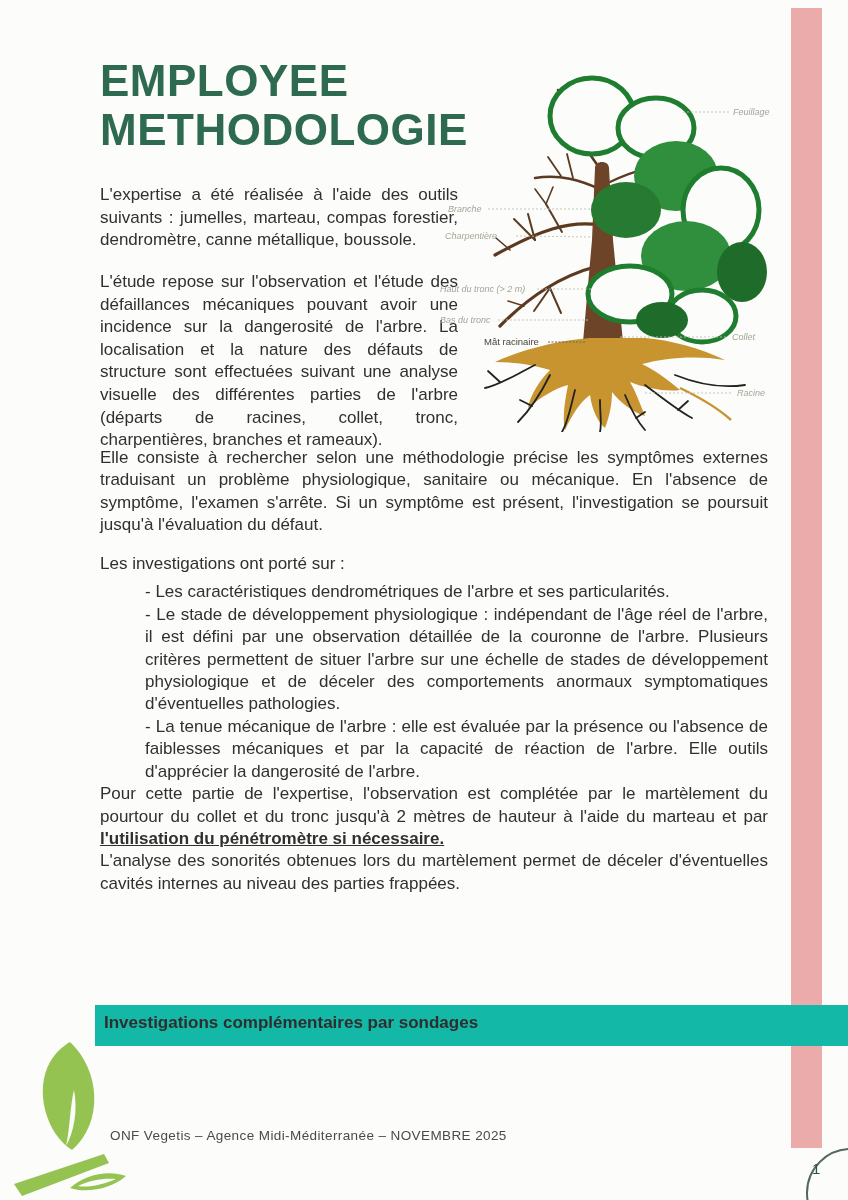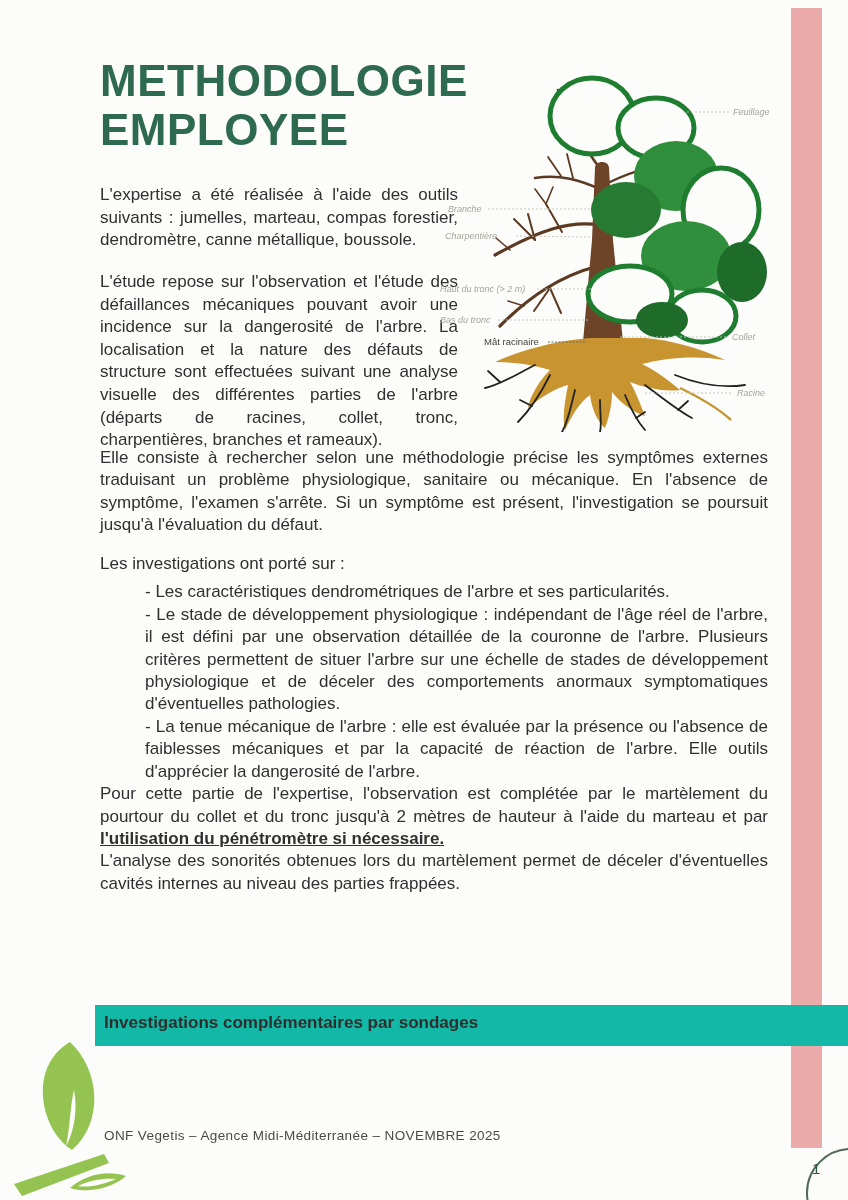--- a/index.html
+++ b/index.html
@@ -34,21 +34,21 @@
   .flow p.sp2 { margin-bottom:6px; }
   .list-block { margin-left:45px; width:623px; }
   .emph { font-weight:bold; text-decoration:underline; }
   .highlight-box {
     position:absolute; left:95px; top:1005px; width:777px;
     background:#14b8a6; padding:7px 9px 10px 9px;
     font-size:17px; line-height:1.35; color:#2e2e2e;
   }
   .highlight-box h3 { font-size:17px; font-weight:bold; color:#2e2e2e; margin-bottom:1px; }
   .footer-line {
-    position:absolute; left:104px; top:1128px;
+    position:absolute; left:110px; top:1128px;
     font-size:13.5px; letter-spacing:0.4px; color:#4a4a4a;
   }
   .tree-figure { position:absolute; left:440px; top:70px; width:350px; height:362px; }
   .logo { position:absolute; left:8px; top:1038px; width:120px; height:158px; }
   .page-circle {
     position:absolute; left:806px; top:1148px; width:90px; height:90px;
     border:2px solid #50695a; border-radius:50%;
     background:transparent;
   }
   .page-num {
@@ -57,22 +57,22 @@
   }
   svg text.lbl { font-family:"Liberation Sans", sans-serif; font-size:9px; font-style:italic; fill:#a5a59b; }
   svg text.lbl-dark { font-family:"Liberation Sans", sans-serif; font-size:9.5px; fill:#45453c; }
 </style>
 </head>
 <body>
 
 <div class="stripe"></div>
 
 <h1 class="page-title">
+  <span style="display:block">EMPLOYEE</span>
   <span style="display:block">METHODOLOGIE</span>
-  <span style="display:block">EMPLOYEE</span>
 </h1>
 
 <p id="p1" class="col-par">L'expertise a été réalisée à l'aide des outils suivants : jumelles, marteau, compas forestier, dendromètre, canne métallique, boussole.</p>
 <p id="p2" class="col-par">L'étude repose sur l'observation et l'étude des défaillances mécaniques pouvant avoir une incidence sur la dangerosité de l'arbre. La localisation et la nature des défauts de structure sont effectuées suivant une analyse visuelle des différentes parties de l'arbre (départs de racines, collet, tronc, charpentières, branches et rameaux).</p>
 
 <div class="tree-figure">
   <svg width="350" height="362" viewBox="0 0 350 362">
 
     <g stroke="#5c3a22" fill="none" stroke-linecap="round">
       <path d="M160,155 C130,150 100,160 55,185" stroke-width="3.2"></path>

